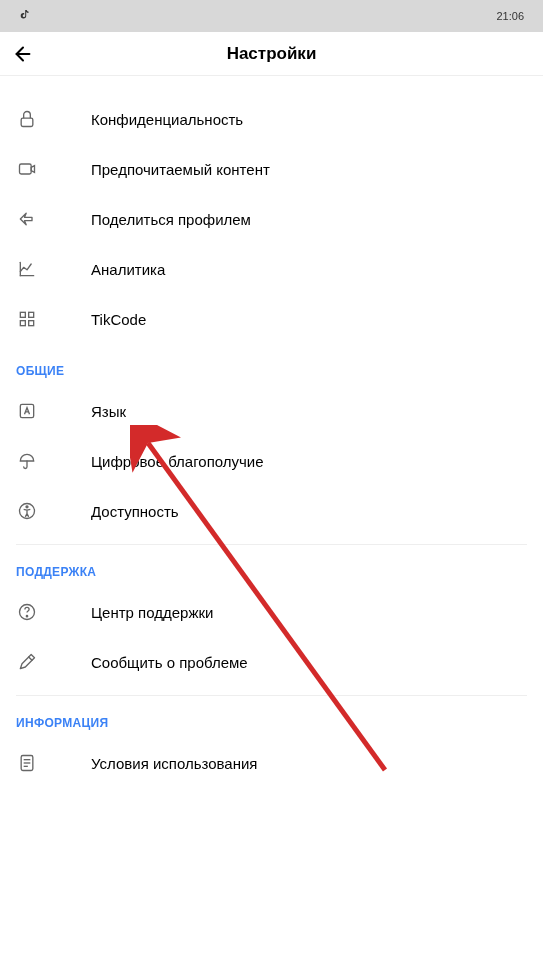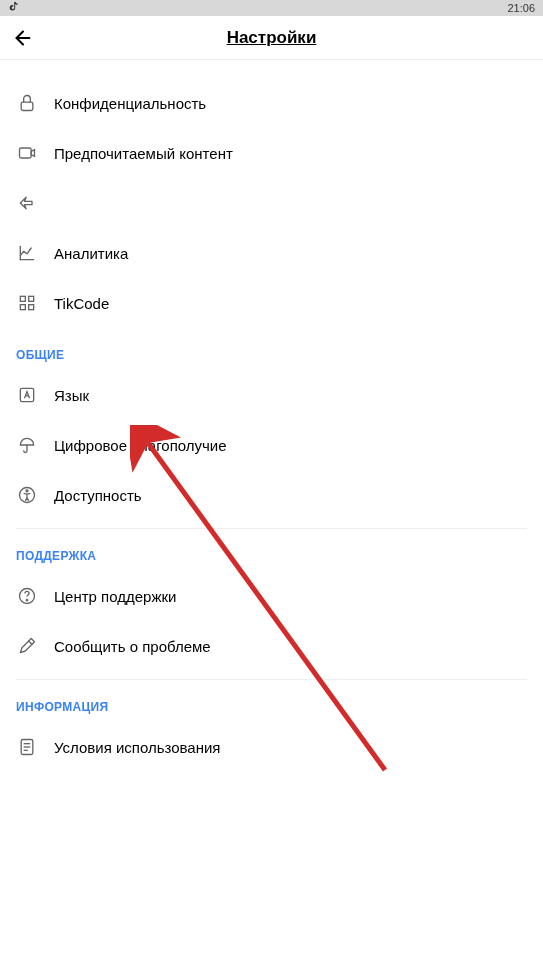--- a/index.html
+++ b/index.html
@@ -5,38 +5,37 @@
     * { margin: 0; padding: 0; box-sizing: border-box; }
     body {
       width: 543px;
       height: 962px;
       font-family: -apple-system, BlinkMacSystemFont, "Segoe UI", Arial, sans-serif;
       background: #fff;
       position: relative;
       overflow: hidden;
     }
     .status-bar {
-      height: 16px;
+      height: 32px;
       background: #d8d8d8;
       display: flex;
       justify-content: space-between;
       align-items: center;
-      padding: 0 8px;
+      padding: 0 19px;
       font-size: 11px;
       color: #333;
     }
     .status-left svg { width: 12px; height: 12px; }
     .header {
       height: 44px;
       display: flex;
       align-items: center;
       justify-content: center;
       position: relative;
       border-bottom: 1px solid #eee;
-      text-decoration: underline;
     }
     .back-btn {
       position: absolute;
       left: 12px;
       top: 50%;
       transform: translateY(-50%);
       display: flex;
       align-items: center;
       justify-content: center;
       cursor: pointer;
@@ -71,20 +70,21 @@
       align-items: center;
       justify-content: center;
       margin-right: 16px;
       color: #666;
       flex-shrink: 0;
     }
     .menu-icon svg { width: 20px; height: 20px; }
     .menu-label {
       font-size: 15px;
       color: #000;
+      margin-left: 37px;
     }
     .divider {
       height: 1px;
       background: #eee;
       margin: 8px 16px 0 16px;
     }
     .annotation-arrow {
       position: absolute;
       left: 130px;
       top: 425px;
@@ -138,20 +138,21 @@
     <span class="menu-label">Предпочитаемый контент</span>
   </div>
 
 
   <div class="menu-item">
     <span class="menu-icon">
       <svg viewBox="0 0 24 24" fill="none" stroke="currentColor" stroke-width="1.6" stroke-linecap="round" stroke-linejoin="round">
           <path d="M4 12l7-7-2 5h9v4h-9l2 5z"></path>
         </svg>
     </span>
+    <span class="menu-label">Поделиться профилем</span>
   </div>
 
   <div class="menu-item">
     <span class="menu-icon">
       <svg viewBox="0 0 24 24" fill="none" stroke="currentColor" stroke-width="1.6" stroke-linecap="round" stroke-linejoin="round">
           <path d="M4 20V4"></path>
           <path d="M4 20h16"></path>
           <path d="M4 15l4-5 4 3 5-7"></path>
         </svg>
     </span>

